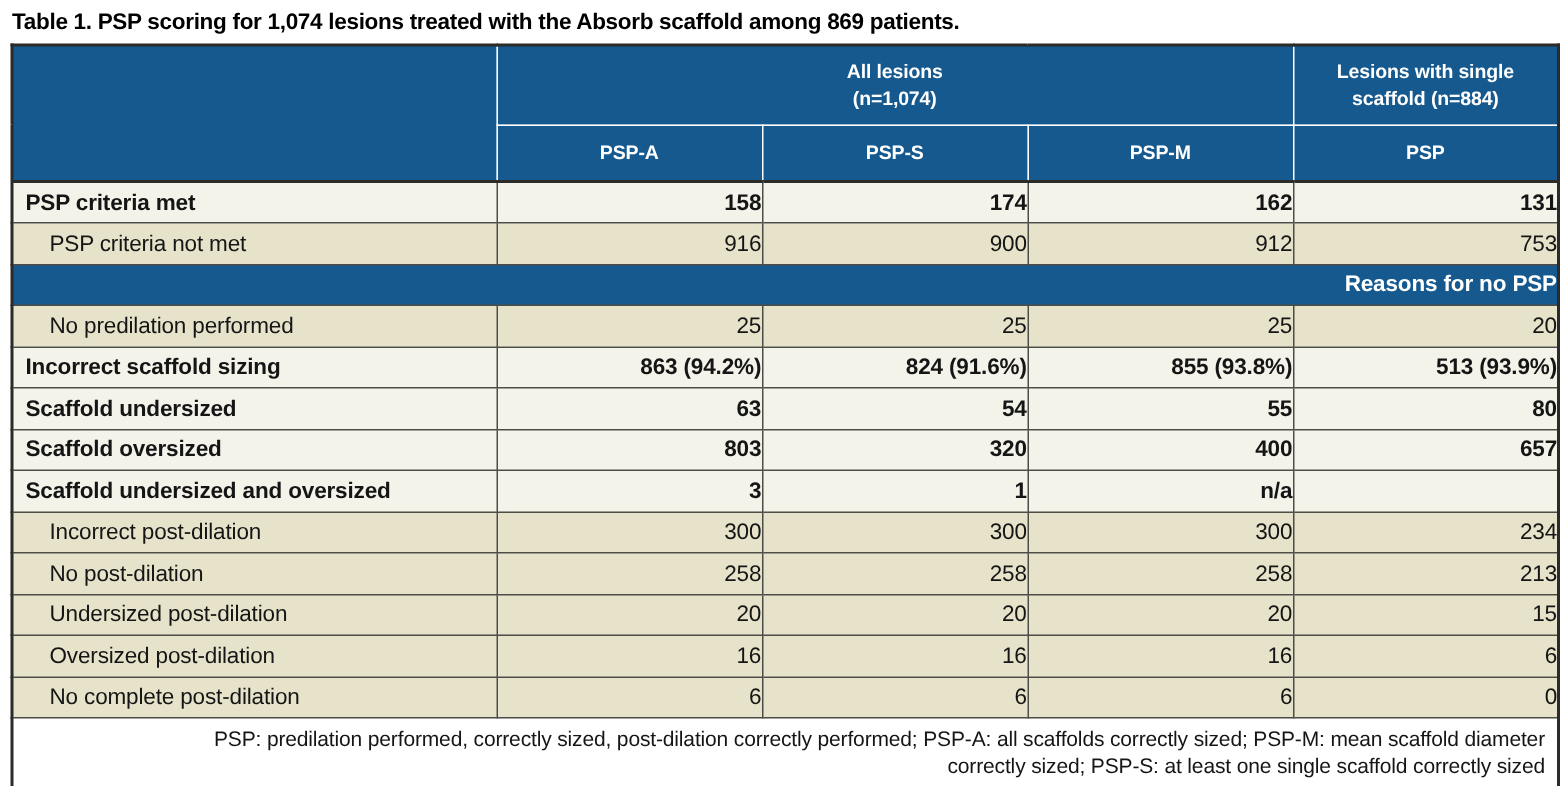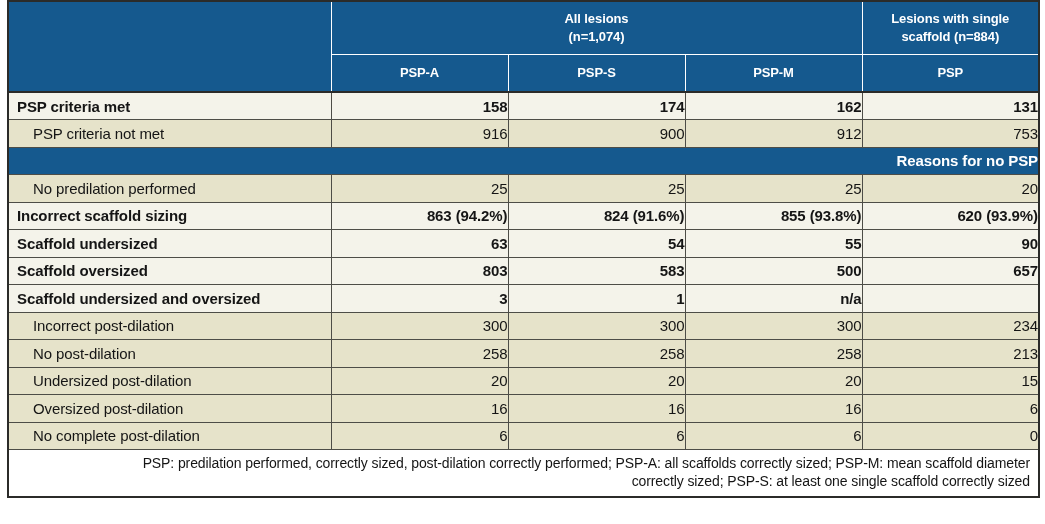--- a/index.html
+++ b/index.html
@@ -82,20 +82,21 @@
     letter-spacing: -0.1px;
     height: 44px;
     vertical-align: middle;
   }
 </style>
 </head>
 <body>
 
 <div class="page">
 
+  <div class="table-title">Table 1. PSP scoring for 1,074 lesions treated with the Absorb scaffold among 869 patients.</div>
 
   <table class="psp">
     <colgroup>
       <col style="width:323px">
       <col style="width:177px">
       <col style="width:177px">
       <col style="width:177px">
       <col style="width:177px">
     </colgroup>
 
@@ -140,34 +141,34 @@
         <td class="num">25</td>
         <td class="num">25</td>
         <td class="num">25</td>
         <td class="num">20</td>
       </tr>
       <tr class="white">
         <td class="label">Incorrect scaffold sizing</td>
         <td class="num">863 (94.2%)</td>
         <td class="num">824 (91.6%)</td>
         <td class="num">855 (93.8%)</td>
-        <td class="num">620 (93.9%)</td>
+        <td class="num">513 (93.9%)</td>
       </tr>
       <tr class="white">
         <td class="label indent">Scaffold undersized</td>
         <td class="num">63</td>
         <td class="num">54</td>
         <td class="num">55</td>
-        <td class="num">90</td>
+        <td class="num">80</td>
       </tr>
       <tr class="white">
         <td class="label indent">Scaffold oversized</td>
         <td class="num">803</td>
-        <td class="num">583</td>
-        <td class="num">500</td>
+        <td class="num">320</td>
+        <td class="num">400</td>
         <td class="num">657</td>
       </tr>
       <tr class="white">
         <td class="label indent">Scaffold undersized and oversized</td>
         <td class="num">3</td>
         <td class="num">1</td>
         <td class="num">n/a</td>
         <td class="num"></td>
       </tr>
       <tr class="beige">

